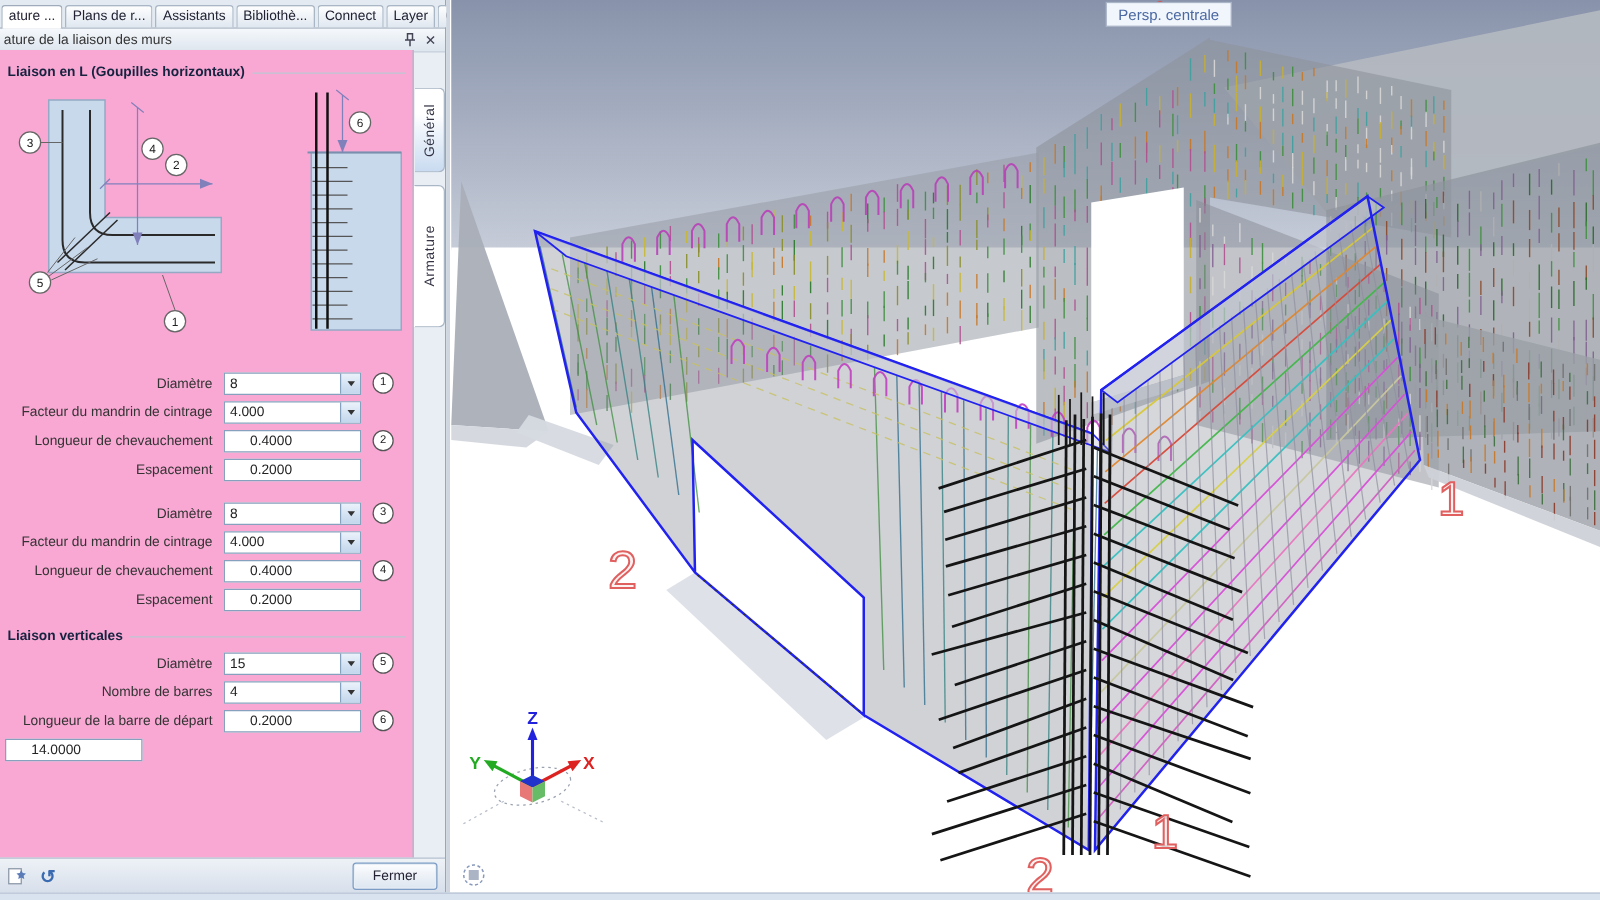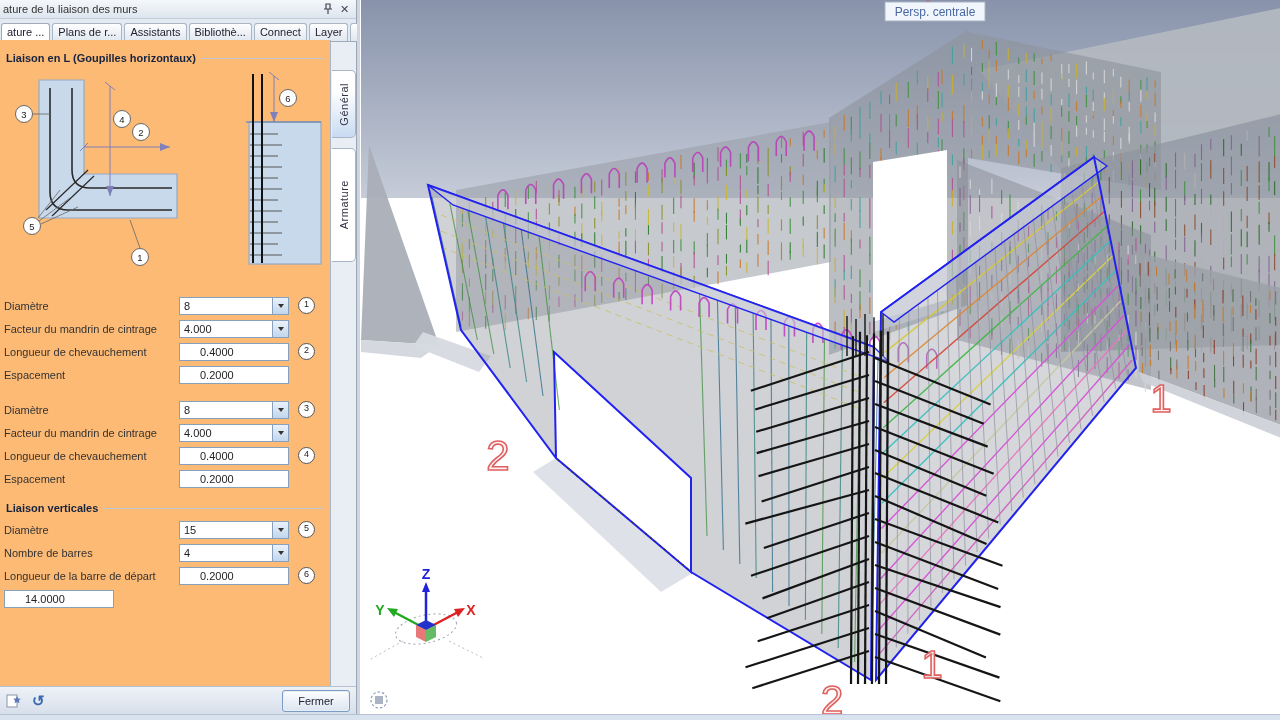--- a/index.html
+++ b/index.html
@@ -10,32 +10,32 @@
          border-right:1px solid #9aa6b5;box-sizing:border-box;}
   #titlebar{height:18px;background:linear-gradient(#f5f8fb,#dde5ee);border-bottom:1px solid #c3cdd9;
             display:flex;align-items:center;padding:0 3px;color:#333;}
   #titlebar .title{flex:1;white-space:nowrap;overflow:hidden;}
   .tb-btn{width:17px;height:15px;display:flex;align-items:center;justify-content:center;color:#445;}
   #tabrow{display:flex;align-items:flex-end;height:22px;background:#e4eaf1;padding-left:1px;
           border-bottom:1px solid #9fabbb;gap:2px;}
   .tab{font-size:11px;color:#223;padding:2px 5px 3px;border:1px solid #a9b6c5;border-bottom:none;
        border-radius:3px 3px 0 0;background:linear-gradient(#fefefe,#dfe7f0);white-space:nowrap;}
   .tab.active{background:#fff;position:relative;top:1px;padding-bottom:4px;border-color:#9fabbb;}
-  #content{position:absolute;top:40px;left:0;width:331px;bottom:28px;background:#fdba74;
+  #content{position:absolute;top:40px;left:0;width:331px;bottom:28px;background:#f9a8d4;
            border-right:1px solid #a9b6c5;box-sizing:border-box;padding:10px 0 0 4px;overflow:hidden;}
   .vtab{position:absolute;width:23px;border:1px solid #a9b6c5;border-left:none;
         border-radius:0 5px 5px 0;display:flex;align-items:center;justify-content:center;color:#334;}
   .vtab span{writing-mode:vertical-rl;transform:rotate(180deg);letter-spacing:.5px;}
   #vtab-general{left:332px;top:70px;height:66px;background:linear-gradient(#ffffff 30%,#c9dbf1);}
   #vtab-armature{left:331px;top:148px;height:112px;background:#fff;border-left:1px solid #fff;}
   .sec-head{display:flex;align-items:center;gap:6px;margin:2px 6px 4px 2px;}
   .sec-title{font-weight:bold;color:#16233f;white-space:nowrap;}
   .sec-line{flex:1;height:1px;background:#bcc6d2;}
   .frm-row{display:flex;align-items:center;height:23px;}
-  .frm-label{width:166px;padding-right:9px;color:#333;}
+  .frm-label{width:166px;text-align:right;padding-right:9px;color:#333;}
   .fld{width:110px;height:18px;border:1px solid #86a1bd;background:#fff;box-sizing:border-box;
        display:flex;align-items:center;font-size:11px;}
   input.fld{padding:0 20px;font-family:"Liberation Sans",sans-serif;color:#222;outline:none;}
   .combo .val{flex:1;padding:0 4px;color:#222;}
   .combo .btn{width:15px;align-self:stretch;border-left:1px solid #86a1bd;
               background:linear-gradient(#eaf2fb,#c2d6ec);display:flex;align-items:center;justify-content:center;}
   .combo .btn i{border:3px solid transparent;border-top:4px solid #333;margin-top:4px;}
   .callout{width:15px;height:15px;border:1px solid #555;border-radius:50%;font-size:9px;line-height:13px;
            text-align:center;color:#222;background:#fff;margin-left:9px;}
   .callout.hidden{visibility:hidden;}
@@ -53,38 +53,38 @@
   #splitter{position:absolute;left:357px;top:0;width:3px;height:714px;background:#cfd6e0;}
   #viewport{position:absolute;left:360px;top:0;width:920px;height:714px;background:#fff;overflow:hidden;}
   #bottom-strip{position:absolute;left:0;bottom:0;width:1280px;height:6px;background:#d9e3f0;
                 border-top:1px solid #b6c2d4;box-sizing:border-box;}
   text{font-family:"Liberation Sans",sans-serif;}
 </style>
 </head>
 <body>
 
 <div id="panel">
+  <div id="tabrow">
+      <div class="tab active">ature ...</div>
+      <div class="tab">Plans de r...</div>
+      <div class="tab">Assistants</div>
+      <div class="tab">Bibliothè...</div>
+      <div class="tab">Connect</div>
+      <div class="tab">Layer</div>
+      <div class="tab">Objets</div>
+    </div>
   <div id="titlebar">
     <span class="title">ature de la liaison des murs</span>
     <span class="tb-btn">
       <svg width="10" height="12" viewBox="0 0 10 12">
           <path d="M3 1h4v5H3zM1 6h8M5 6v5" stroke="#445" stroke-width="1.2" fill="none"></path>
         </svg>
     </span>
     <span class="tb-btn">✕</span>
   </div>
-  <div id="tabrow">
-      <div class="tab active">ature ...</div>
-      <div class="tab">Plans de r...</div>
-      <div class="tab">Assistants</div>
-      <div class="tab">Bibliothè...</div>
-      <div class="tab">Connect</div>
-      <div class="tab">Layer</div>
-      <div class="tab">Objets</div>
-    </div>
 
   <div id="content">
     <div class="sec-head">
       <span class="sec-title">Liaison en L (Goupilles horizontaux)</span>
       <span class="sec-line"></span>
     </div>
     <div id="diagram-wrap">
       <svg id="diagram-svg" width="324" height="212" viewBox="0 0 324 212">
           <g transform="translate(8,2)">
             <path d="M27,10 H72 V104 H165 V148 H27 Z" fill="#c9d9ec" stroke="#93a9c4" stroke-width="1.2"></path>

